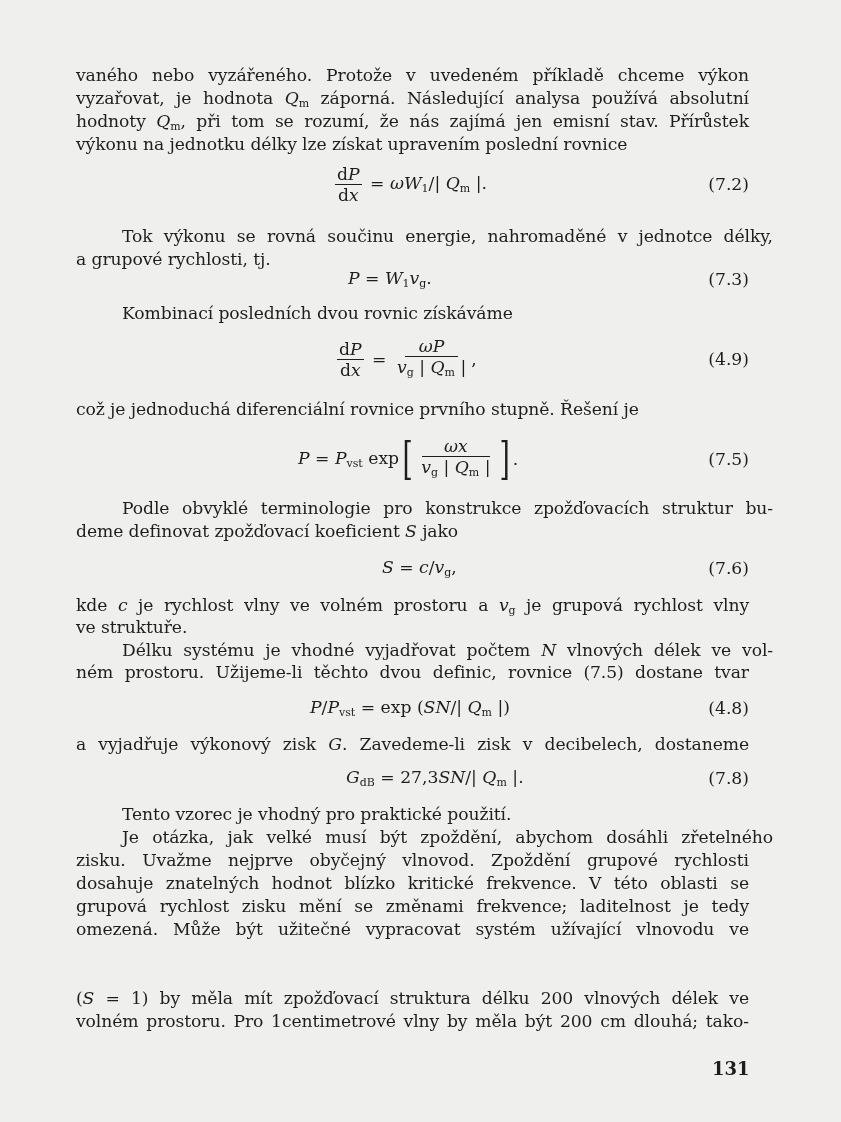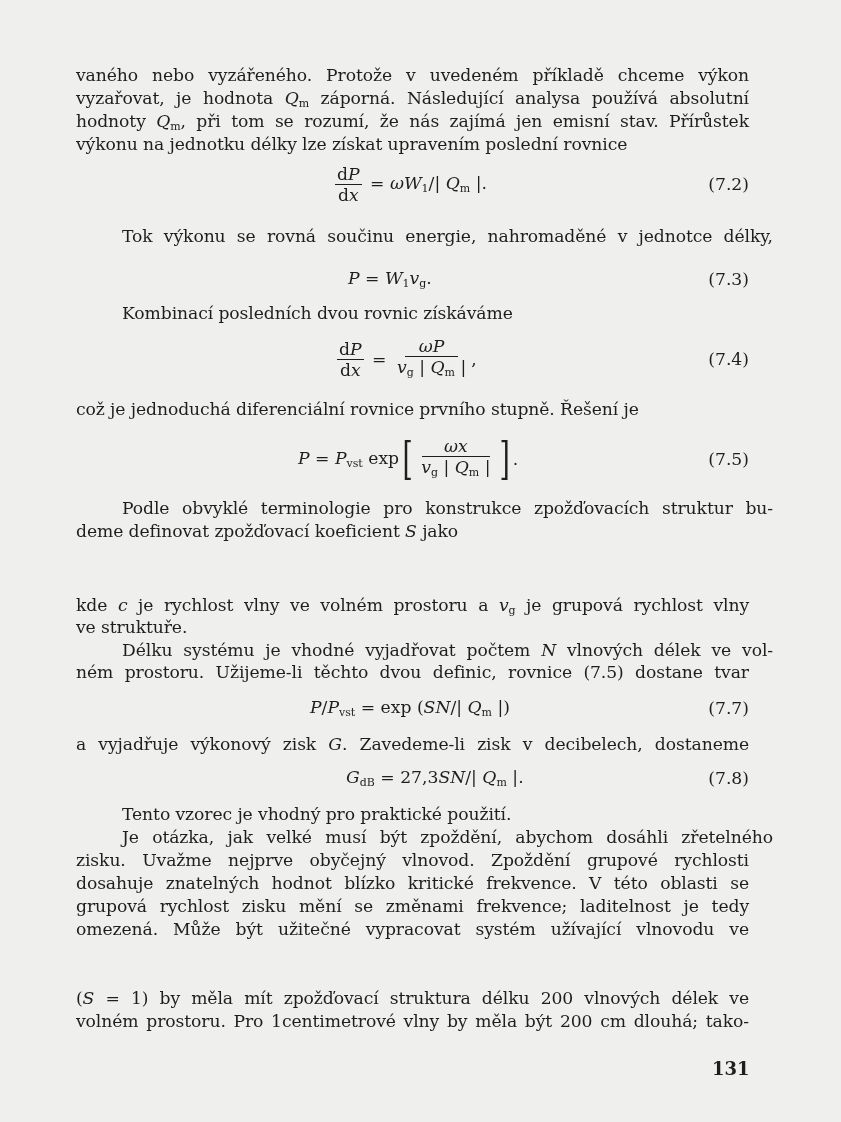--- a/index.html
+++ b/index.html
@@ -51,20 +51,21 @@
       <span class="frac">
           <span class="n">d<i>P</i></span>
           <span class="d">d<i>x</i></span>
         </span>
       <span>&nbsp;= <i>ω</i><i>W</i><sub>1</sub>/| <i>Q</i><sub>m</sub> |.</span>
     </div>
     <span class="num">(7.2)</span>
   </div>
 
   <div class="line indent" style="top:225px">Tok výkonu se rovná součinu energie, nahromaděné v jednotce délky,</div>
+  <div class="line last" style="top:248px">a grupové rychlosti, tj.</div>
 
   <div class="eq" style="top:261px; height:36px">
     <div class="body" style="left:272px">
         <span><i>P</i> = <i>W</i><sub>1</sub><i>v</i><sub>g</sub>.</span>
       </div>
     <span class="num">(7.3)</span>
   </div>
 
   <div class="line indent last" style="top:302px">Kombinací posledních dvou rovnic získáváme</div>
 
@@ -74,21 +75,21 @@
           <span class="n">d<i>P</i></span>
           <span class="d">d<i>x</i></span>
         </span>
       <span>&nbsp;=&nbsp;</span>
       <span class="frac">
           <span class="n" style="padding:0 14px 1px"><i>ω</i><i>P</i></span>
           <span class="d"><i>v</i><sub>g</sub> | <i>Q</i><sub>m</sub> |</span>
         </span>
       <span>,</span>
     </div>
-    <span class="num">(7.4)</span>
+    <span class="num">(4.9)</span>
   </div>
 
   <div class="line last" style="top:398px">což je jednoduchá diferenciální rovnice prvního stupně. Řešení je</div>
 
   <div class="eq" style="top:432px; height:54px">
     <div class="body" style="left:222px">
       <span><i>P</i> = <i>P</i><sub>vst</sub> exp</span>
       <span class="bracket">[</span>
       <span class="frac">
           <span class="n" style="padding:0 22px 1px"><i>ω</i><i>x</i></span>
@@ -96,32 +97,38 @@
         </span>
       <span class="bracket">]</span>
         <span>.</span>
     </div>
     <span class="num">(7.5)</span>
   </div>
 
   <div class="line indent" style="top:497px">Podle obvyklé terminologie pro konstrukce zpožďovacích struktur bu-</div>
   <div class="line last" style="top:520px">deme definovat zpožďovací koeficient <i>S</i> jako</div>
 
+  <div class="eq" style="top:553px; height:30px">
+    <div class="body" style="left:306px">
+        <span><i>S</i> = <i>c</i>/<i>v</i><sub>g</sub>,</span>
+      </div>
+    <span class="num">(7.6)</span>
+  </div>
 
   <div class="line" style="top:594px">kde <i>c</i> je rychlost vlny ve volném prostoru a <i>v</i><sub>g</sub> je grupová rychlost vlny</div>
   <div class="line last" style="top:616px">ve struktuře.</div>
 
   <div class="line indent" style="top:639px">Délku systému je vhodné vyjadřovat počtem <i>N</i> vlnových délek ve vol-</div>
   <div class="line" style="top:661px">ném prostoru. Užijeme-li těchto dvou definic, rovnice (7.5) dostane tvar</div>
 
   <div class="eq" style="top:693px; height:30px">
     <div class="body" style="left:234px">
         <span><i>P</i>/<i>P</i><sub>vst</sub> = exp (<i>SN</i>/| <i>Q</i><sub>m</sub> |)</span>
       </div>
-    <span class="num">(7.7)</span>
+    <span class="num">(4.8)</span>
   </div>
 
   <div class="line" style="top:733px">a vyjadřuje výkonový zisk <i>G</i>. Zavedeme-li zisk v decibelech, dostaneme</div>
 
   <div class="eq" style="top:763px; height:30px">
     <div class="body" style="left:270px">
         <span><i>G</i><sub>dB</sub> = 27,3<i>SN</i>/| <i>Q</i><sub>m</sub> |.</span>
       </div>
     <span class="num">(7.8)</span>
   </div>

